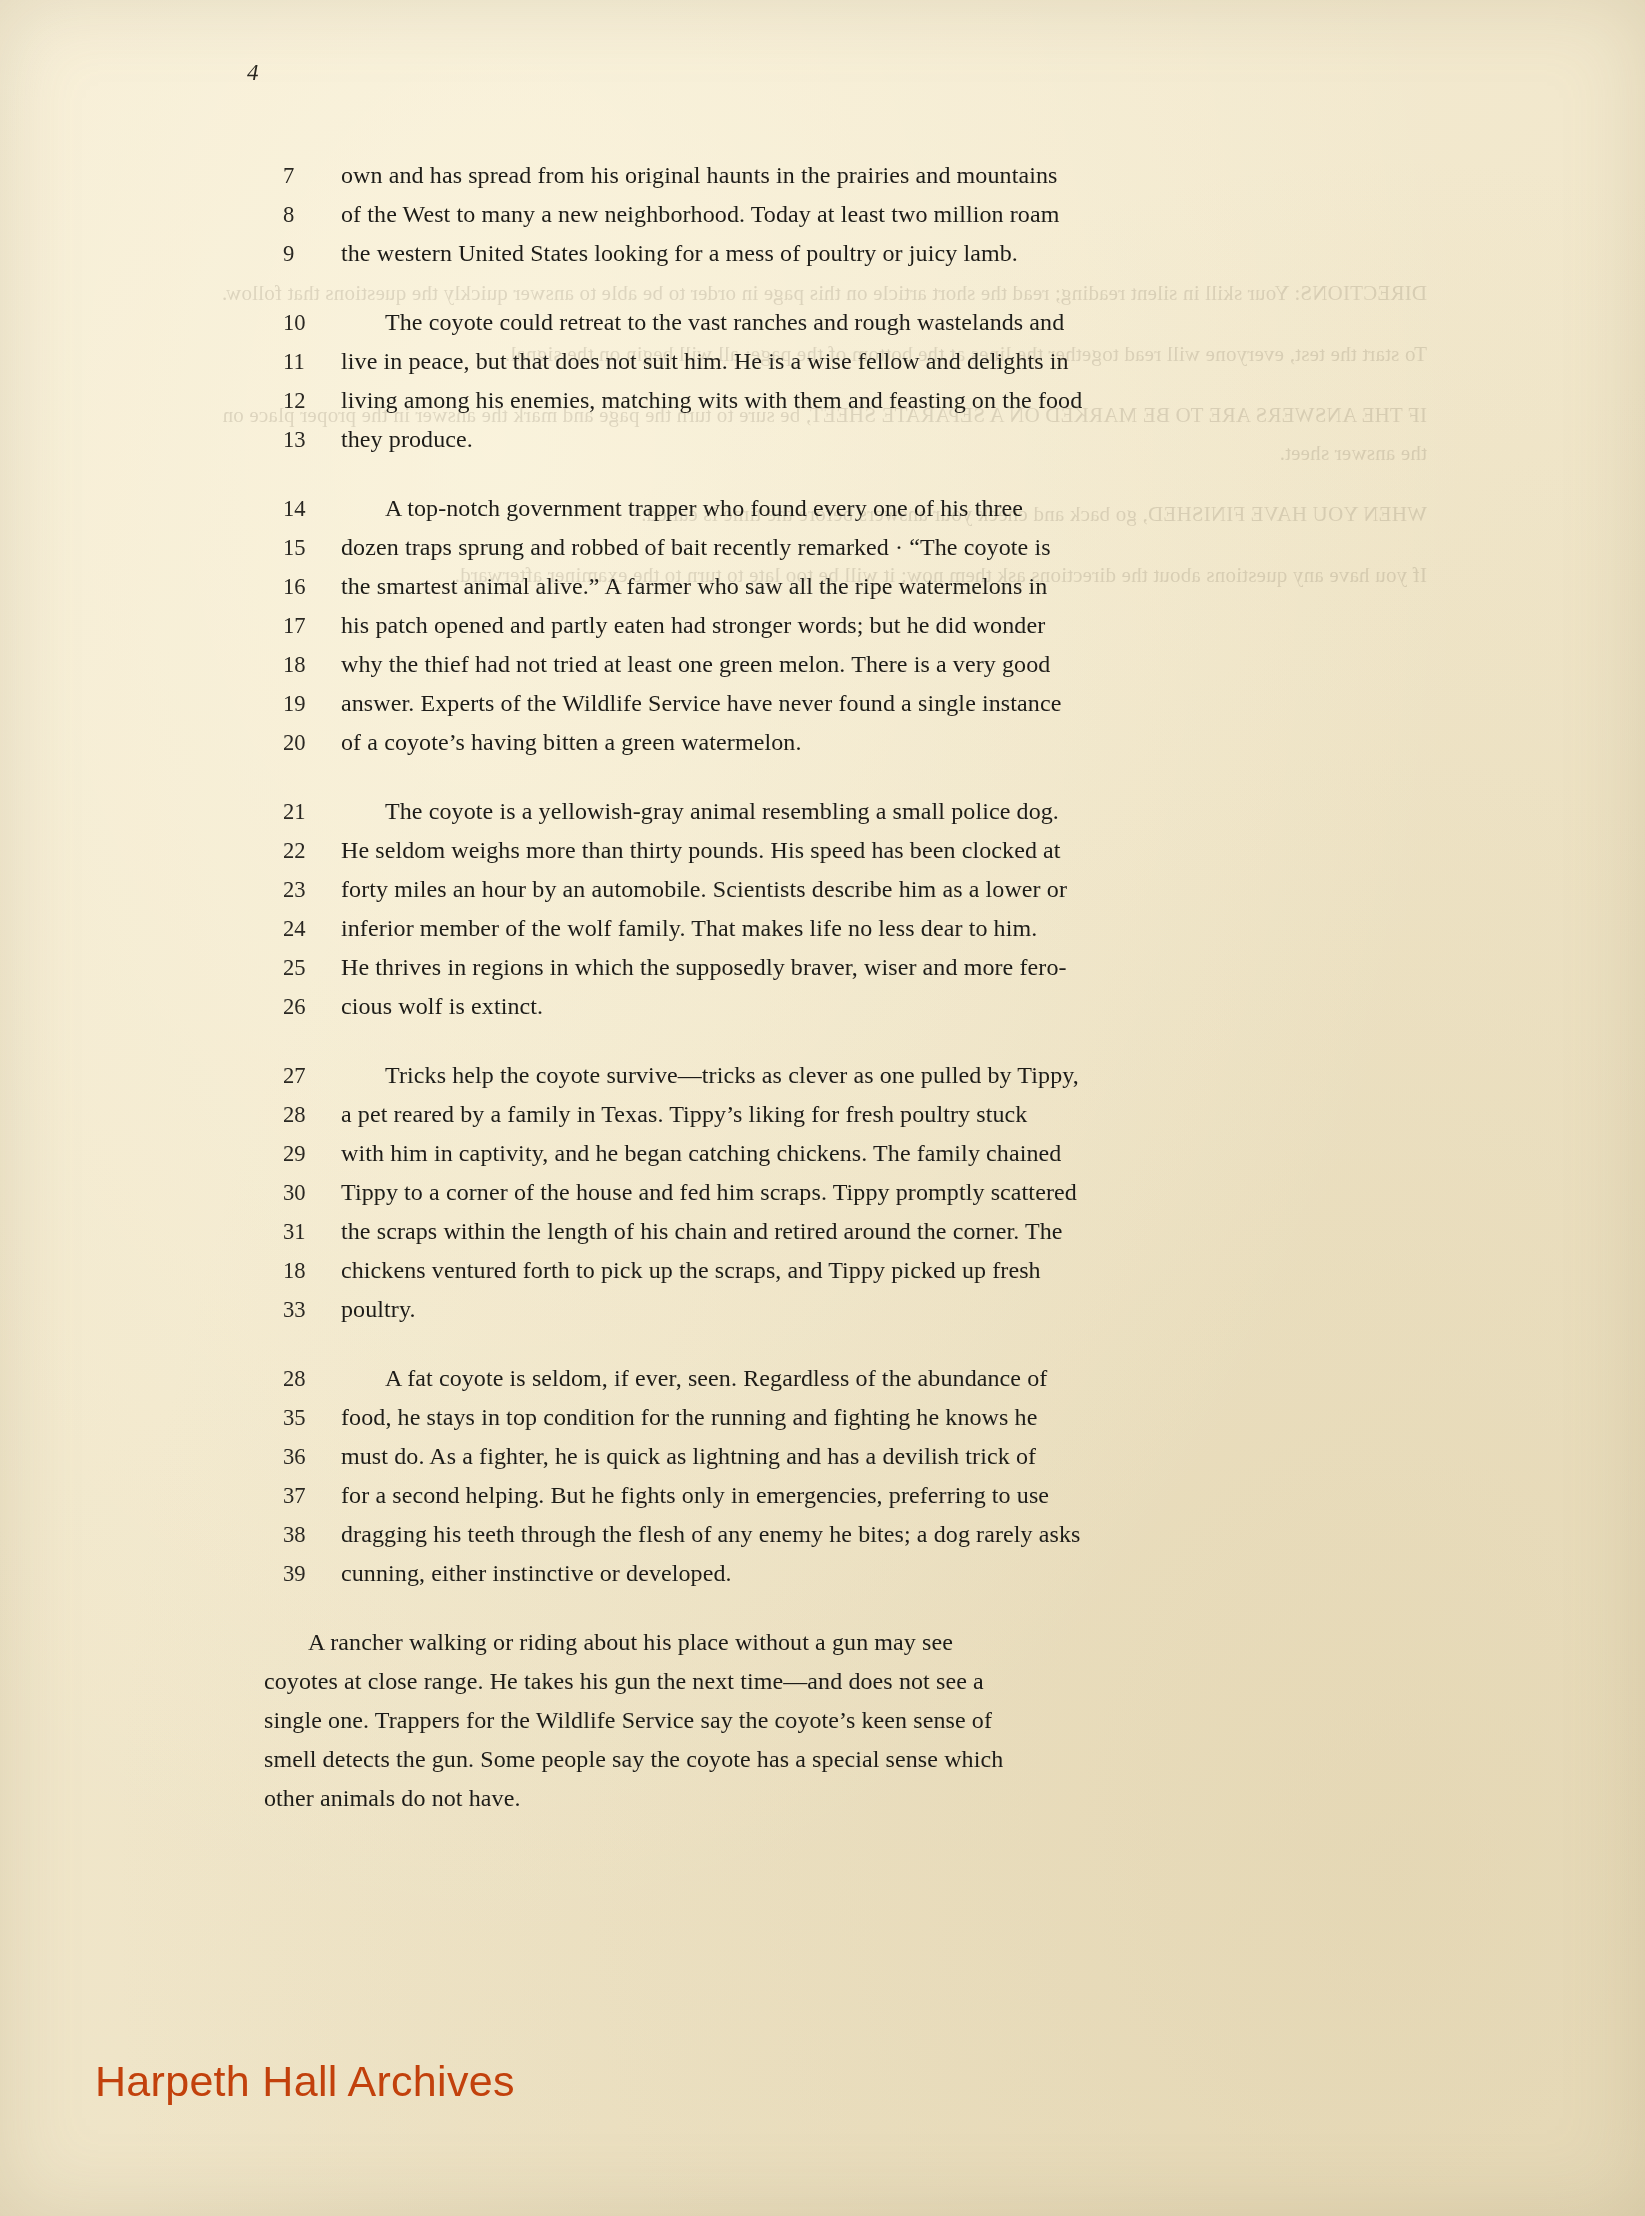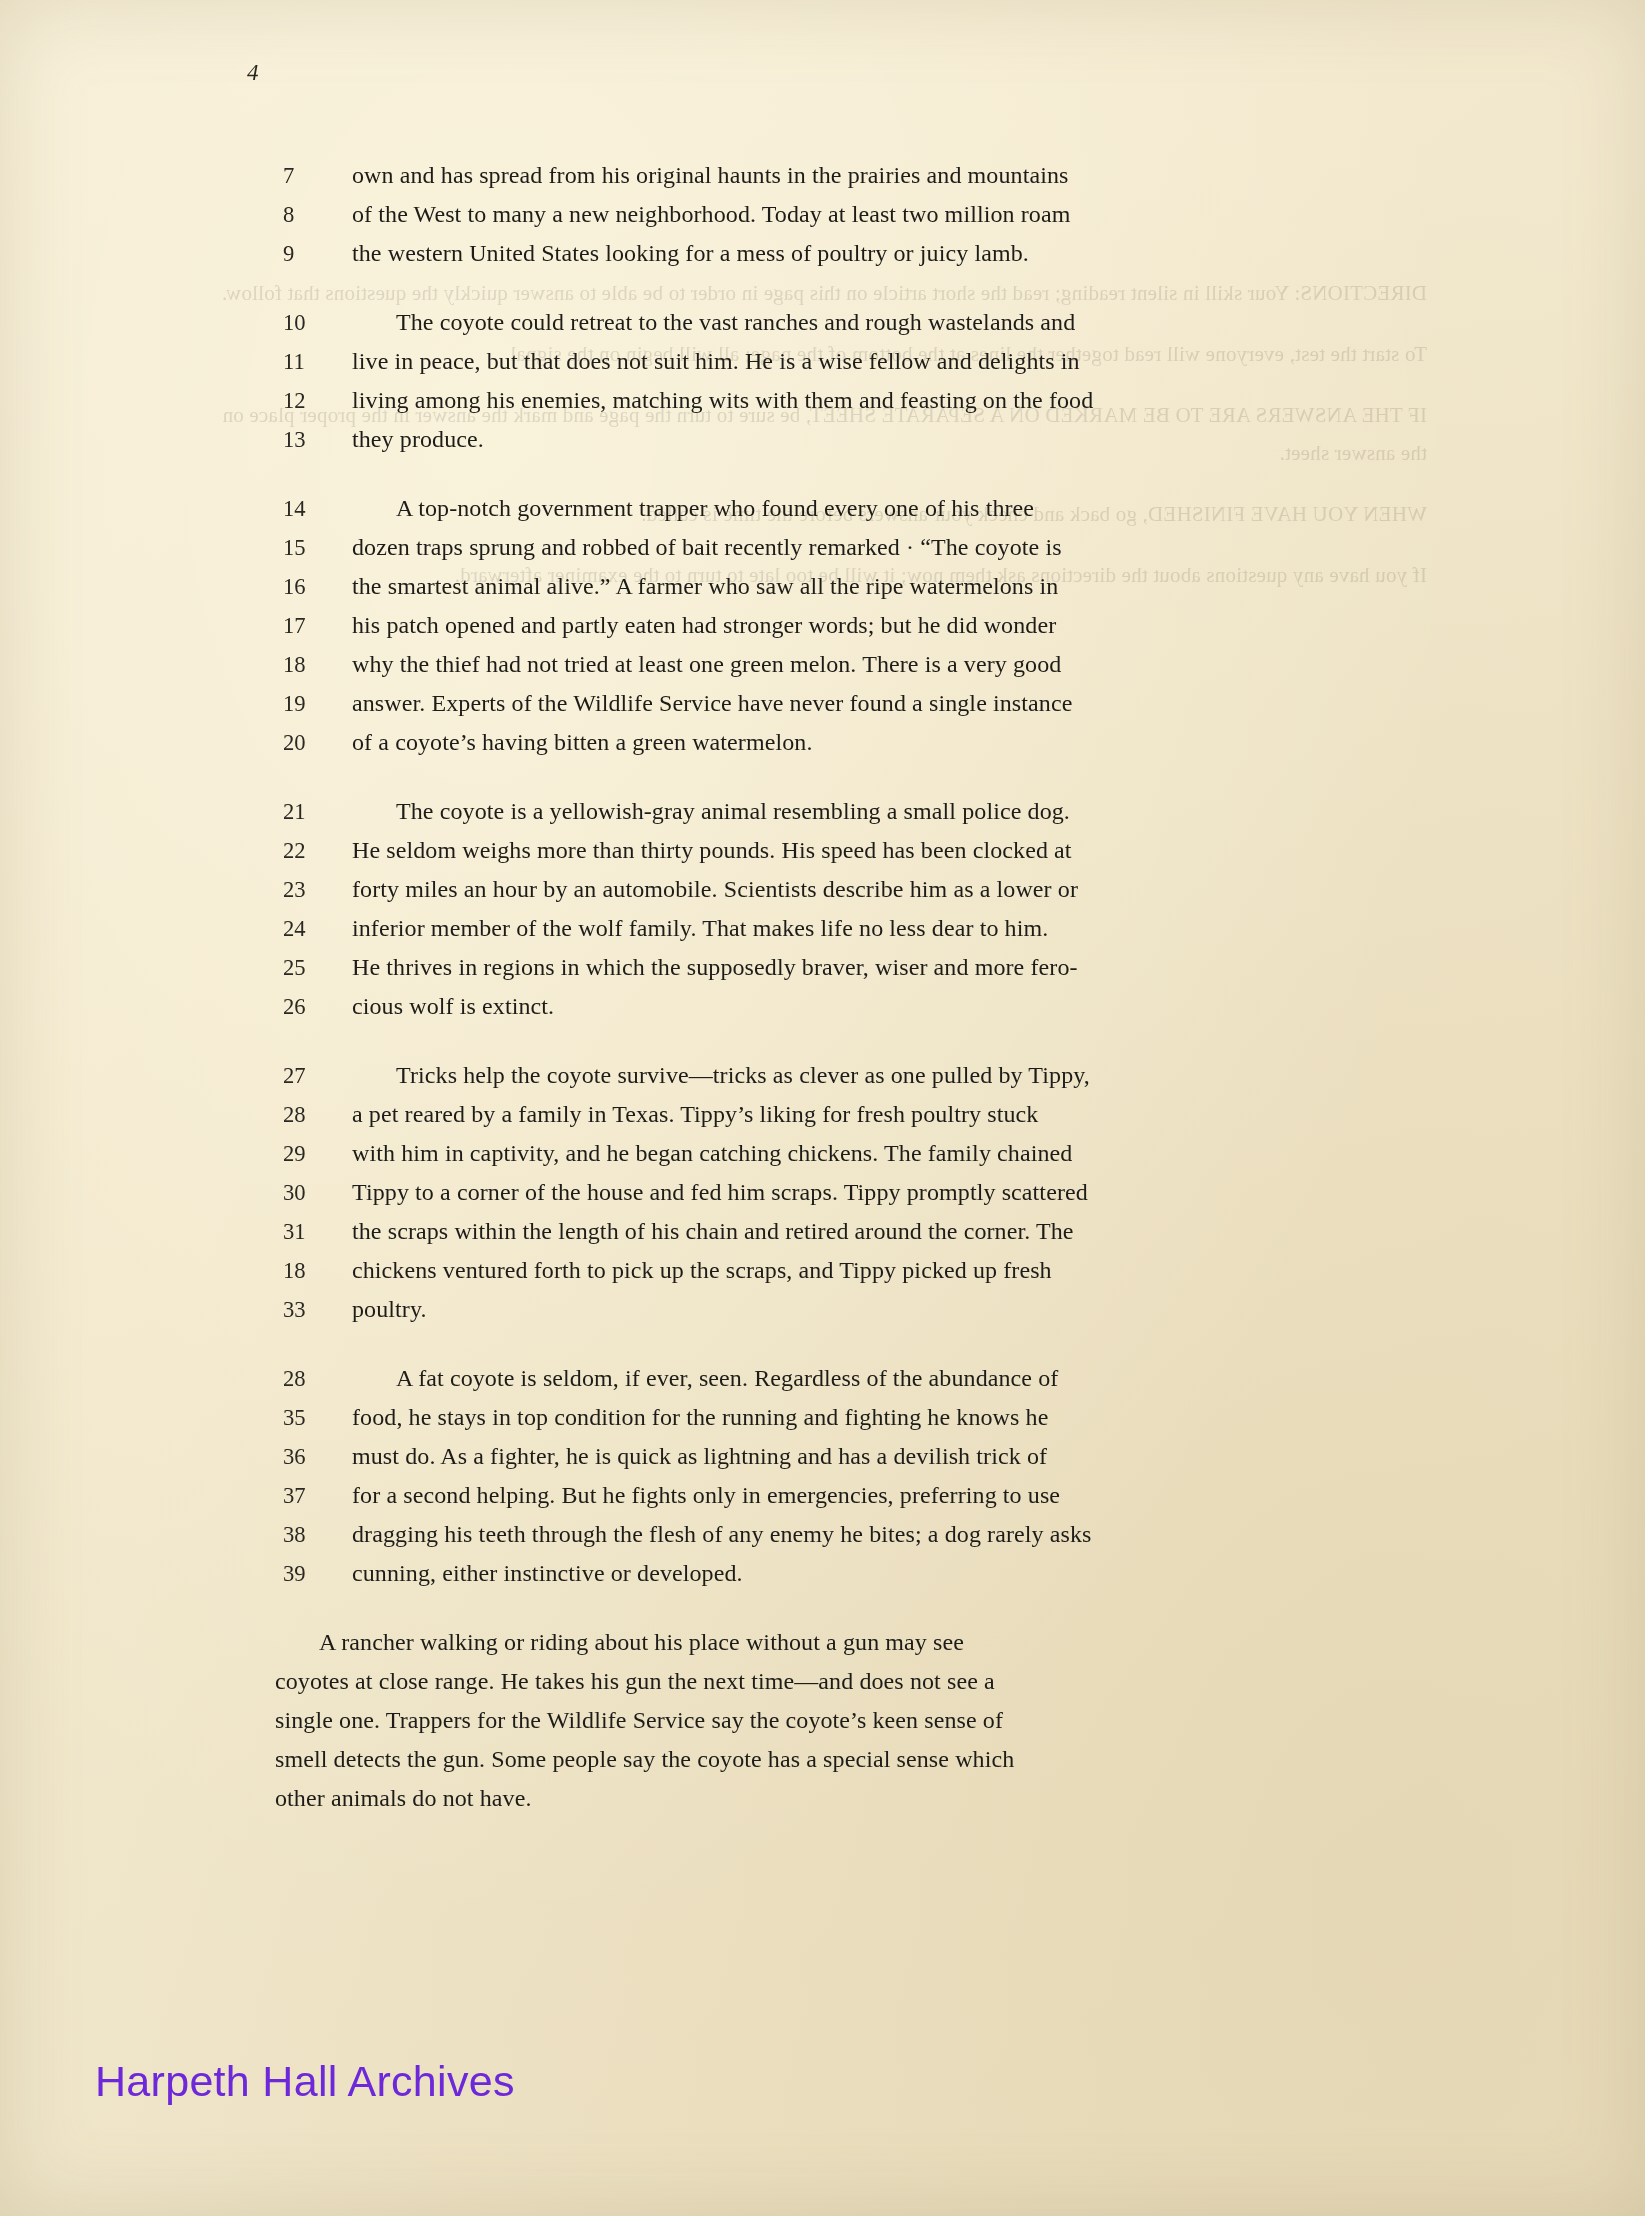--- a/index.html
+++ b/index.html
@@ -80,21 +80,20 @@
     box-sizing: border-box;
   }
   .linenums div {
     font-size: 22.6px;
     line-height: 39px;
     color: #2a2823;
     font-family: "Liberation Serif", serif;
   }
   .lines {
     flex: 1 1 auto;
-    margin-left: 11px;
   }
   .lines div {
     font-size: 24px;
     line-height: 39px;
     color: #1d1c18;
     white-space: nowrap;
     text-align: justify;
   }
   .lines div.first {
     text-indent: 44px;
@@ -103,21 +102,21 @@
   .lines div.j {
     letter-spacing: 0.1px;
   }
 
   .watermark {
     position: absolute;
     left: 95px;
     top: 2057px;
     font-family: "Liberation Sans", sans-serif;
     font-size: 43px;
-    color: #6d28d9;
+    color: #c2410c;
     letter-spacing: 0.3px;
   }
 </style>
 </head>
 <body>
 
 <div class="page">
   <div class="paper-tone"></div>
   <div class="edge-shade"></div>
 

